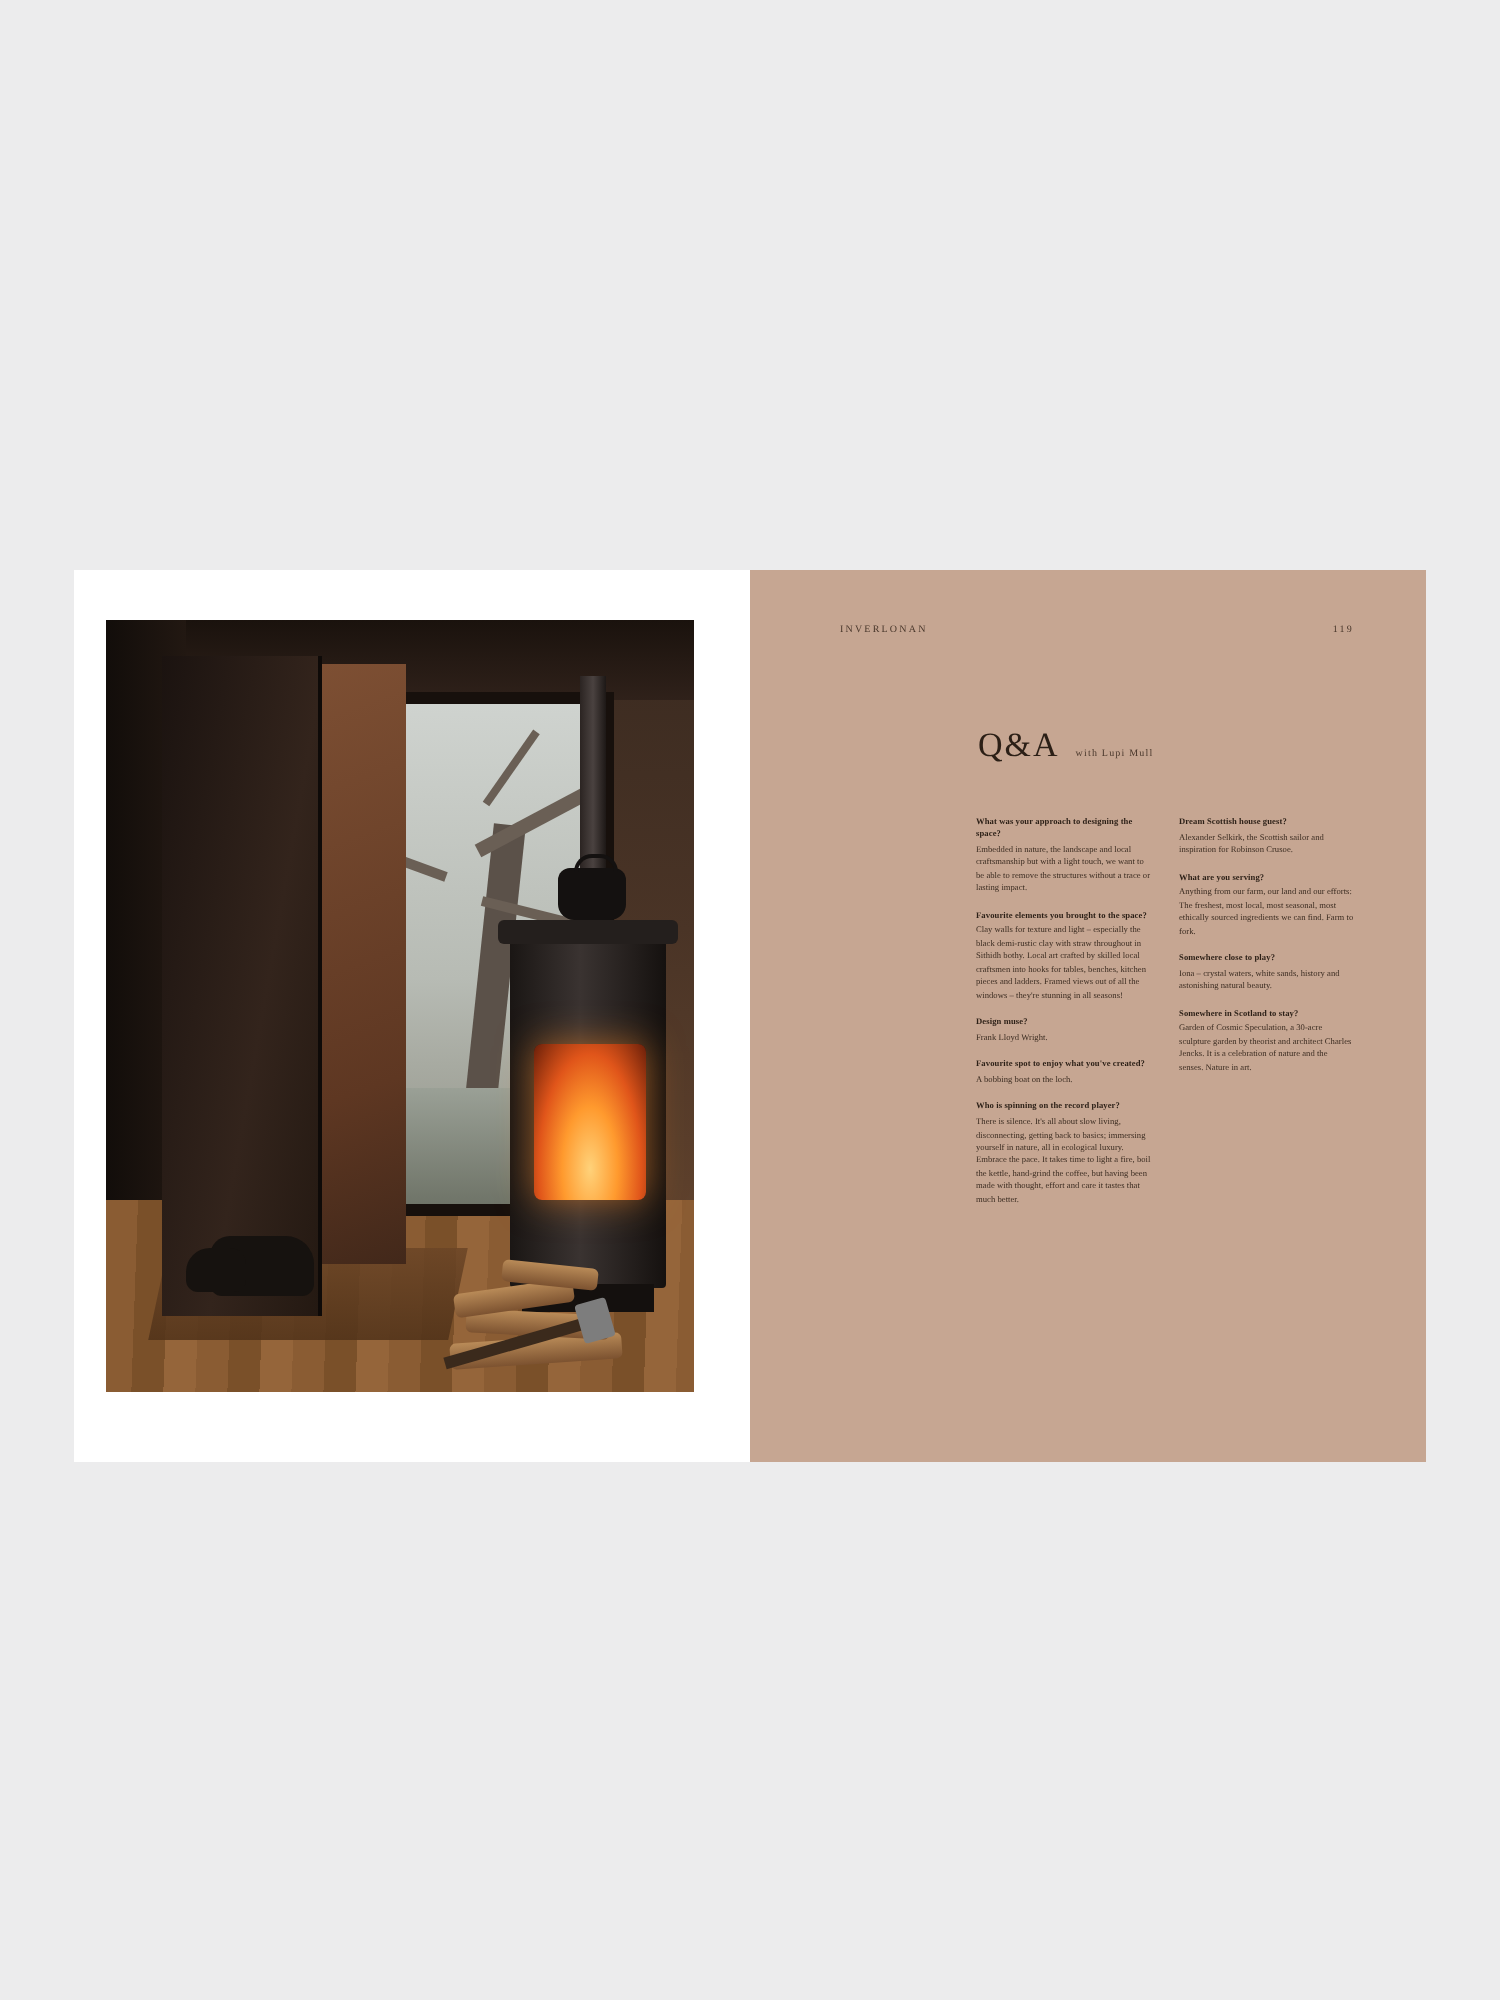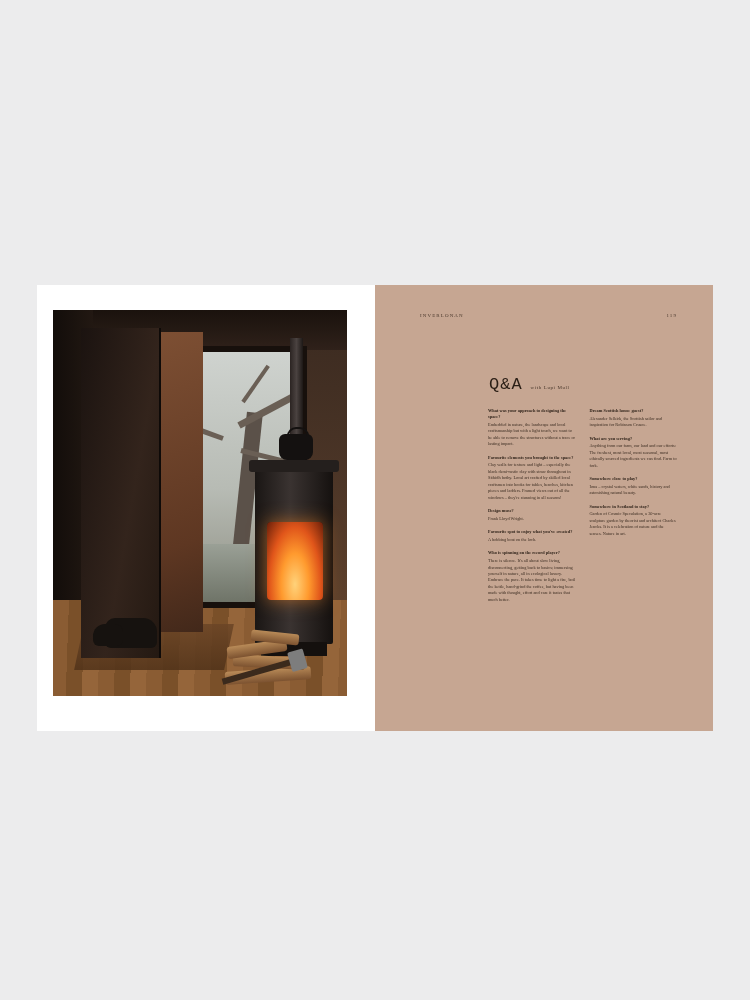--- a/index.html
+++ b/index.html
@@ -261,22 +261,21 @@
     top: 78px;
     left: 114px;
     display: flex;
     align-items: baseline;
     gap: 8px;
   }
   .qa-title {
     font-size: 17px;
     letter-spacing: 1px;
     color: #2b1f16;
-    font-family: Liberation Mono, monospace;
-    margin-top: 12px;
+    font-family: Liberation Serif, serif;
   }
   .qa-byline {
     font-size: 5px;
     letter-spacing: .6px;
     color: #4a382c;
   }
   .columns {
     position: absolute;
     top: 123px;
     left: 113px;

